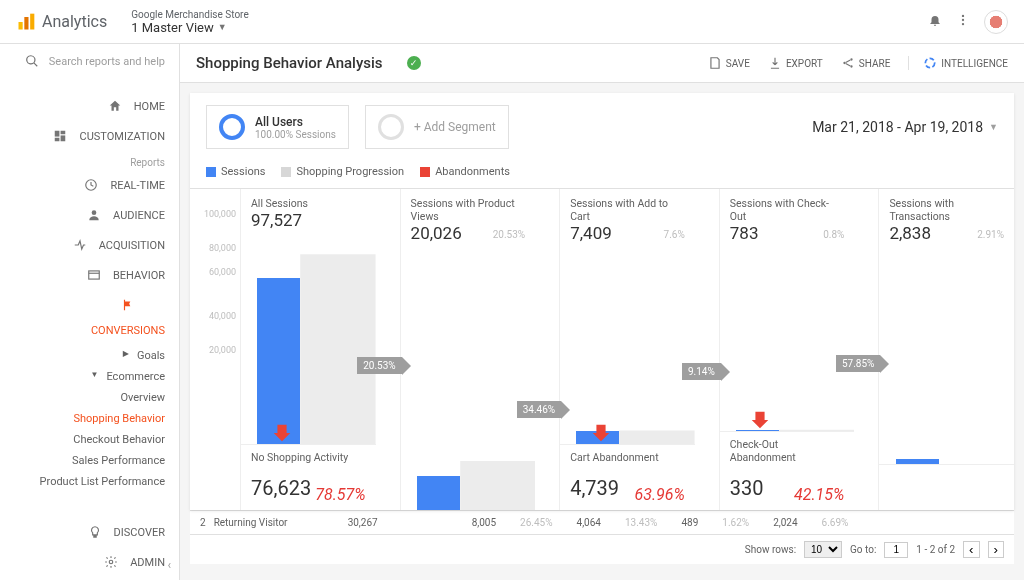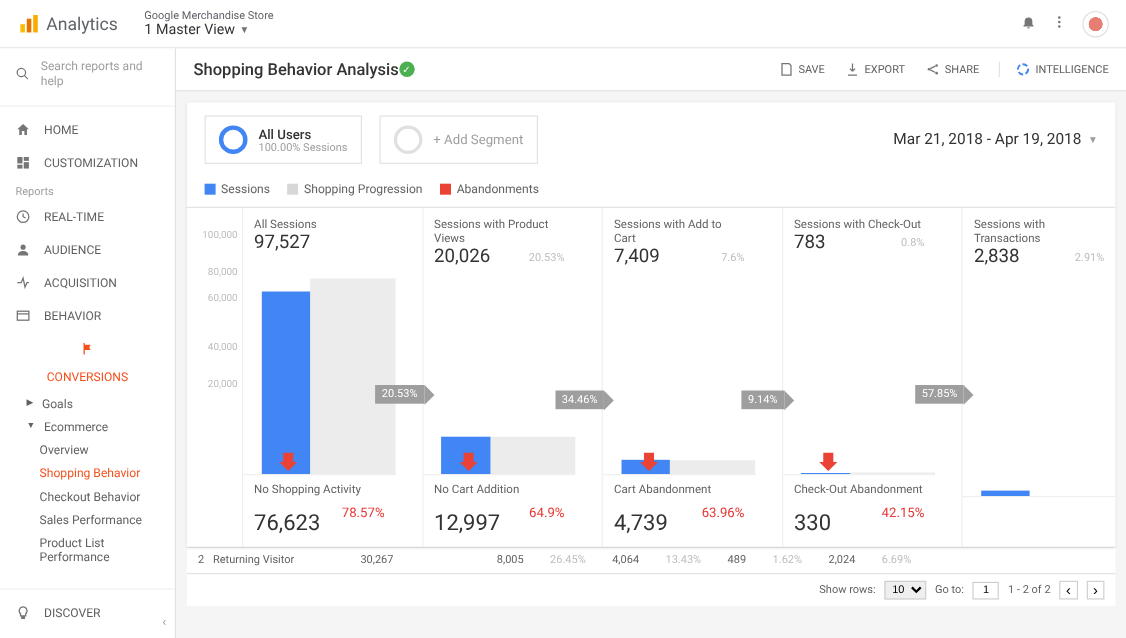--- a/index.html
+++ b/index.html
@@ -8,31 +8,31 @@
 .logo { display:flex; align-items:center; gap:6px; }
 .logo-icon { width:20px; height:20px; }
 .logo-text { font-size:16px; color:#5f6368; }
 .acct { margin-left:24px; display:flex; flex-direction:column; }
 .acct-top { font-size:10px; color:#5f6368; }
 .acct-bot { font-size:13px; color:#333; display:flex; align-items:center; gap:4px; }
 .top-icons { margin-left:auto; display:flex; gap:14px; align-items:center; }
 .top-icons span, .top-icons div { color:#616161; cursor:pointer; }
 .avatar { width:24px; height:24px; border-radius:50%; background:radial-gradient(circle,#e67e73 40%,#fff 42%); border:1px solid #ddd; }
 .main { display:flex; height:536px; }
-.sidebar { width:160px; border-right:1px solid #e0e0e0; background:#fff; display:flex; flex-direction:column; font-size:12px; color:#616161; position:relative; }
+.sidebar { width:180px; border-right:1px solid #e0e0e0; background:#fff; display:flex; flex-direction:column; font-size:12px; color:#616161; position:relative;align-items:flex-end; }
 .search-row { display:flex; align-items:center; gap:10px; padding:10px 14px; color:#9e9e9e; font-size:11px; }
 .nav-item { display:flex; align-items:center; gap:12px; padding:8px 14px; cursor:pointer; font-size:11px; color:#616161; }
 .nav-item.active { color:#f4511e;flex-direction:column; }
 .nav-sub { padding:4px 14px 4px 36px; font-size:11px; color:#616161; cursor:pointer; }
 .nav-sub.sel { color:#f4511e; }
 .nav-section { font-size:10px; color:#9e9e9e; padding:6px 14px 2px; }
 .nav-sep { border-top:1px solid #eee; margin:6px 0; }
 .collapse { position:absolute; bottom:8px; right:8px; cursor:pointer; color:#9e9e9e; }
 .content { flex:1; background:#f5f5f5; position:relative; overflow:hidden; }
-.header { background:#fff; padding:10px 16px; display:flex; align-items:center; gap:0; border-bottom:1px solid #e0e0e0; }
+.header { background:#fff; padding:10px 16px; display:flex; align-items:center; gap:24px; border-bottom:1px solid #e0e0e0; }
 .header h2 { font-size:15px; font-weight:500; color:#333; }
 .badge { width:14px; height:14px; border-radius:50%; background:#4caf50; color:#fff; font-size:9px; display:flex; align-items:center; justify-content:center; }
 .hdr-actions { margin-left:auto; display:flex; gap:18px; font-size:10px; color:#616161; }
 .hdr-act { display:flex; align-items:center; gap:4px; cursor:pointer; }
 .card { background:#fff; margin:10px 10px 0 10px; box-shadow:0 1px 3px rgba(0,0,0,.1); position:relative; z-index:2; }
 .card-top { display:flex; align-items:center; padding:12px 16px; gap:16px; }
 .seg { display:flex; align-items:center; gap:10px; border:1px solid #e0e0e0; padding:8px 12px; }
 .seg.ghost { color:#9e9e9e; }
 .seg-circle { width:26px; height:26px; border-radius:50%; }
 .seg-circle.blue { border:4px solid #4285f4; }
@@ -54,21 +54,21 @@
 .stage-val { font-size:17px; color:#333; font-weight:400; }
 .stage-pct { font-size:10px; color:#bdbdbd; float:right; margin-top:6px; }
 .chart { position:relative; flex:1; min-height:180px; }
 .bar { position:absolute; bottom:0; left:12%; width:32%; background:#4285f4; }
 .flow-arrow { position:absolute; background:#9e9e9e; color:#fff; font-size:10px; padding:3px 6px; top:58%; right:-26px; z-index:3; }
 .flow-arrow:after { content:""; position:absolute; right:-9px; top:0; border-left:9px solid #9e9e9e; border-top:9px solid transparent; border-bottom:9px solid transparent; }
 .drop-row { border-top:1px solid #eee; padding:6px 10px 10px; position:relative; display:flex; flex-direction:column; }
 .drop-arrow { position:absolute; top:-24px; left:22%; }
 .drop-label { font-size:10.5px; color:#616161; }
 .drop-val { font-size:20px; color:#333;margin-top:12px; }
-.drop-pct { font-size:12px; color:#e53935; position:absolute; right:10px; bottom:24px; }
+.drop-pct { font-size:16px; color:#e53935; position:absolute; right:10px; bottom:6px;font-style:italic; }
 .bg-flow { position:absolute; top:0; left:0; width:100%; height:100%; pointer-events:none; z-index:0; }
 .table-row { background:#fff; margin:0 10px; border-top:1px solid #e0e0e0; display:flex; font-size:10px; color:#616161; padding:6px 10px; align-items:center; position:relative; z-index:1; }
 .table-row span { margin-right:24px; }
 .pager { background:#fff; margin:0 10px 10px; border-top:1px solid #e0e0e0; display:flex; justify-content:flex-end; align-items:center; gap:8px; font-size:10px; padding:6px 10px; color:#616161; position:relative; z-index:1; }
 .pgin { width:24px; height:16px; border:1px solid #ccc; text-align:center; font-size:10px; }
 .pgsel { border:1px solid #ccc; font-size:10px; padding:1px 2px; }
 .pgbtn { border:1px solid #ccc; padding:0 5px; cursor:pointer; background:#fff; }
 .ico { width:14px; height:14px; display:inline-flex; align-items:center; justify-content:center; fill:#757575; }
 </style>
 </head>
@@ -294,28 +294,20 @@
               <div class="stage-hdr">
                 <div class="stage-label">Sessions with Product Views</div>
                 <div class="stage-val">20,026<span class="stage-pct">20.53%</span></div>
               </div>
               <div class="chart">
                 <div class="bar" style="height:34.0442px"></div>
                 <div class="flow-arrow">34.46%</div>
                 <svg class="bg-flow" viewBox="0 0 100 180" preserveAspectRatio="none">
                   <polygon points="44,145.9558 100,145.9558 100,167.4047 100,180 44,180" fill="#e0e0e0" opacity="0.6"></polygon>
                 </svg>
-              </div>
-              <div class="drop-row">
-                <svg class="drop-arrow" width="22" height="22" viewBox="0 0 24 24">
-                  <path d="M7 4h10v9h4l-9 9-9-9h4z" fill="#ea4335"></path>
-                </svg>
-                <div class="drop-label">No Cart Addition</div>
-                <div class="drop-val">12,997</div>
-                <div class="drop-pct">64.9%</div>
               </div>
             </div>
             <div class="stage">
               <div class="stage-hdr">
                 <div class="stage-label">Sessions with Add to Cart</div>
                 <div class="stage-val">7,409<span class="stage-pct">7.6%</span></div>
               </div>
               <div class="chart">
                 <div class="bar" style="height:12.5953px"></div>
                 <div class="flow-arrow">9.14%</div>

